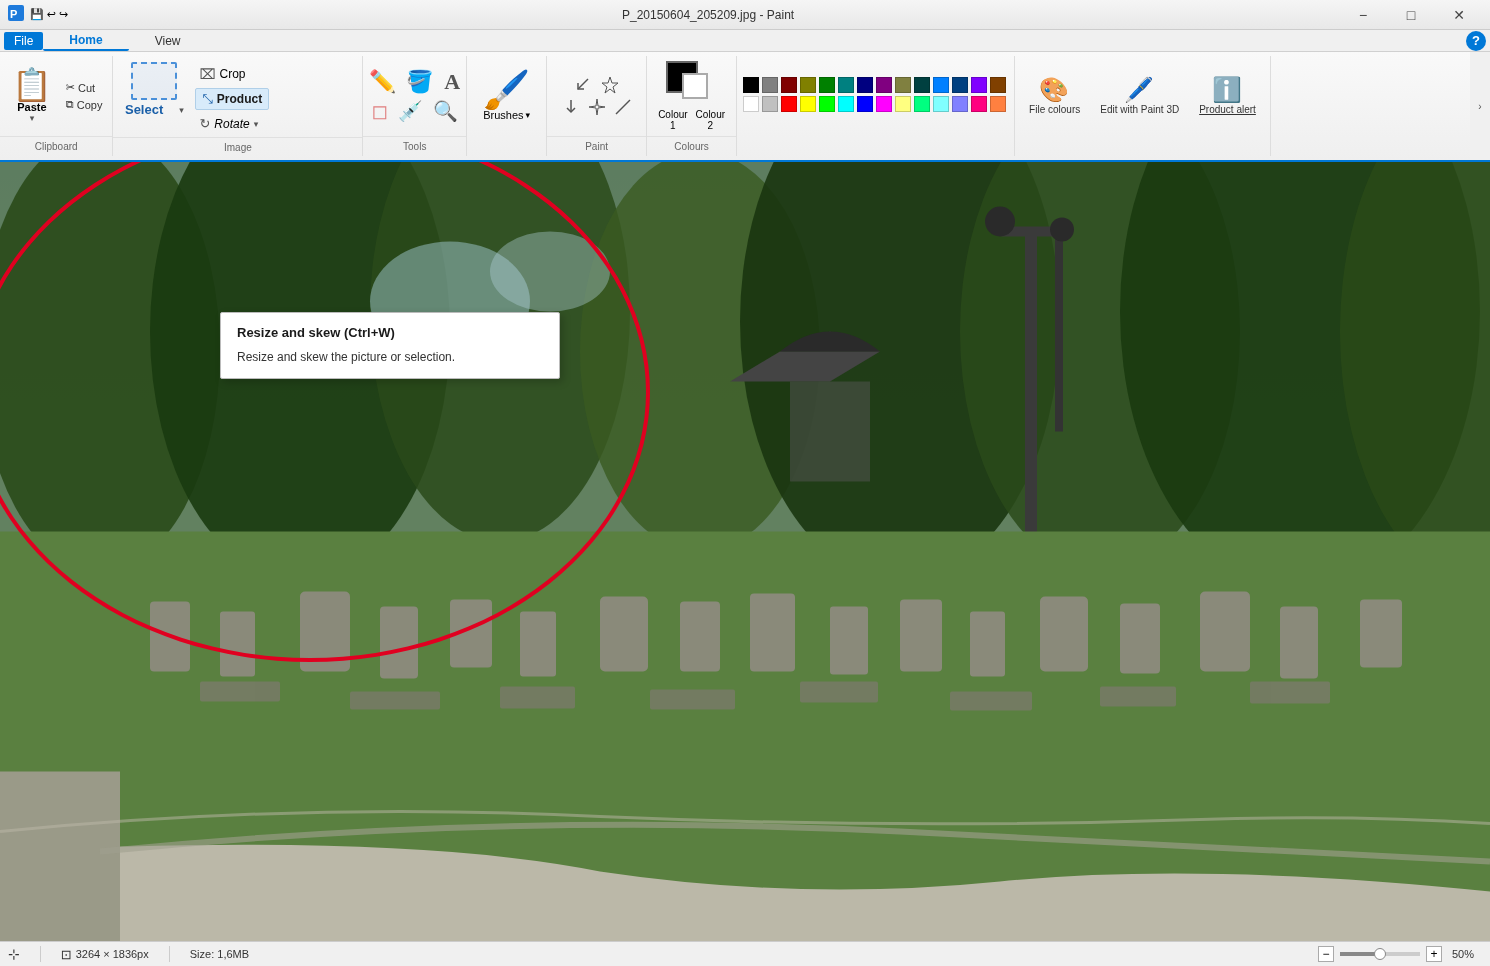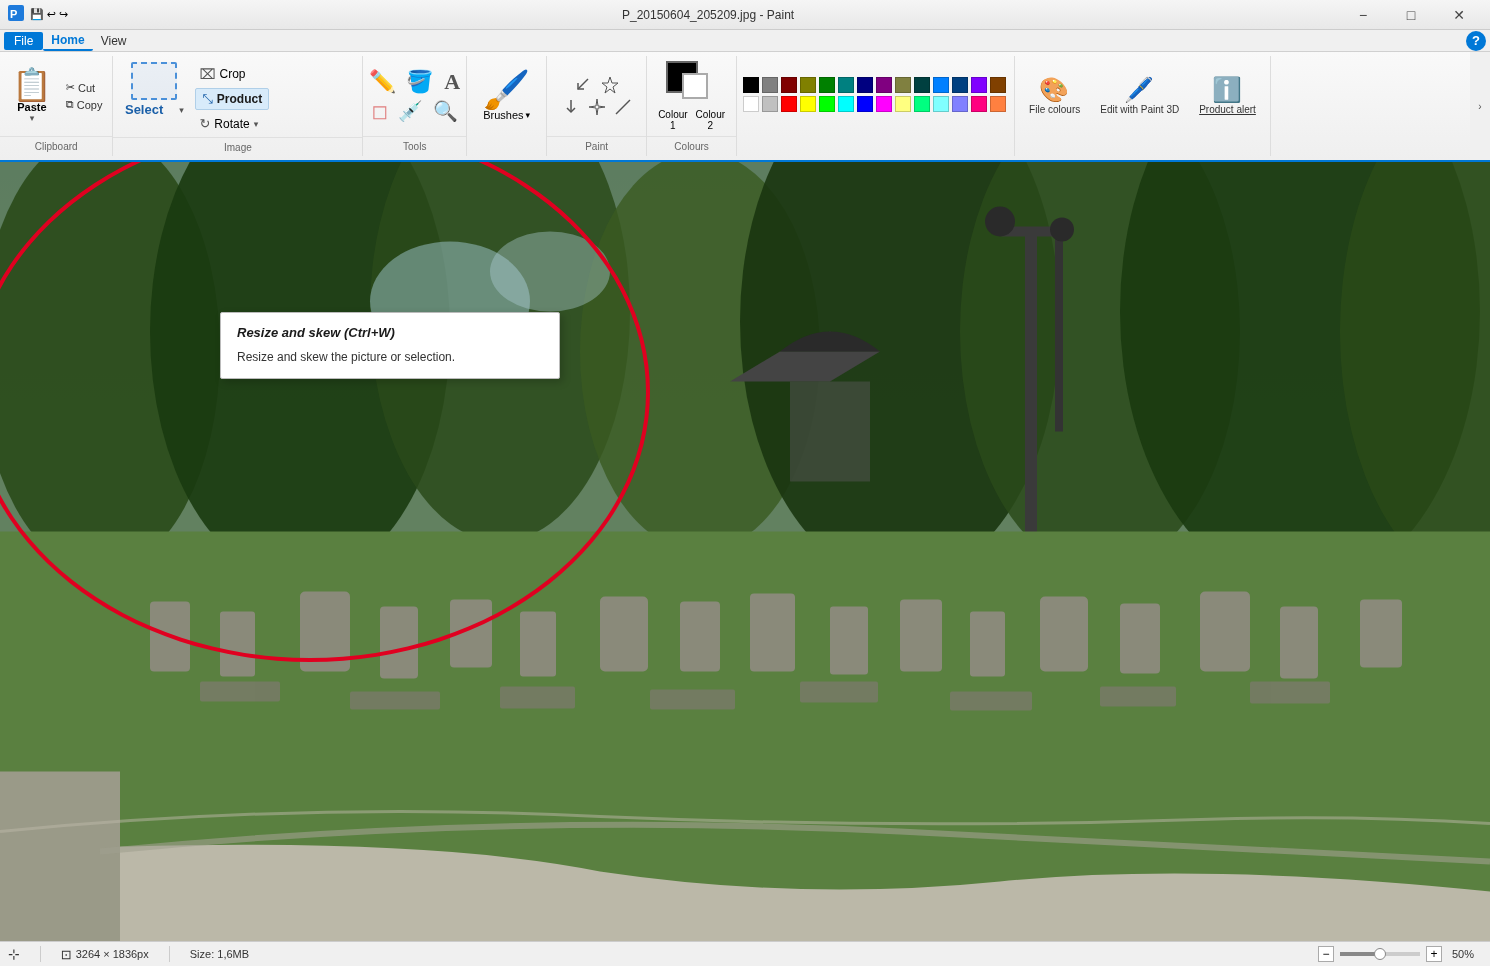--- a/index.html
+++ b/index.html
@@ -26,21 +26,21 @@
     
     .menu-bar {
       height: 22px;
       background: #f0f0f0;
       display: flex;
       align-items: center;
       padding: 0 4px;
       border-bottom: 1px solid #d0d0d0;
     }
     .menu-item {
-      padding: 2px 8px;
+      padding: 2px 26px;
       font-size: 12px;
       cursor: pointer;
       border-radius: 2px;
       color: #333;
     }
 
     
     .ribbon {
       height: 110px;
       background: linear-gradient(to bottom, #f9f9f9, #efefef);
@@ -112,21 +112,20 @@
       box-shadow: 3px 3px 8px rgba(0,0,0,0.2);
       width: 340px;
       z-index: 100;
       border-radius: 2px;
     }
     .tooltip-title {
       font-size: 13px;
       font-weight: 600;
       color: #1a1a1a;
       margin-bottom: 8px;
-      font-style: italic;
     }
     .tooltip-desc {
       font-size: 12px;
       color: #333;
       line-height: 1.5;
     }
 
     
     .red-circle {
       position: absolute;
@@ -304,21 +303,21 @@
         <div style="display:flex;align-items:center;gap:4px;cursor:pointer;padding:2px 4px;border-radius:2px;">
           <span style="font-size:14px;color:#555;">⌧</span>
           <span style="font-size:12px;">Crop</span>
         </div>
         <div style="display:flex;align-items:center;gap:4px;cursor:pointer;padding:2px 6px;border-radius:2px;background:#d8ebfa;border:1px solid #b0cfe8;">
           <span style="font-size:13px;color:#1a5fa8;">⤡</span>
           <span style="font-size:12px;font-weight:700;color:#1a1a1a;">Product</span>
         </div>
         <div style="display:flex;align-items:center;gap:4px;cursor:pointer;padding:2px 4px;border-radius:2px;">
           <span style="font-size:13px;color:#555;">↻</span>
-          <span style="font-size:12px;">Rotate</span>
+          <span style="font-size:12px;font-style:italic;">Rotate</span>
           <span style="font-size:9px;color:#555;">▾</span>
         </div>
       </div>
     </div>
     <div class="section-footer">Image</div>
   </div>
 
   <div class="section-wrapper" style="border-right:1px solid #ddd;min-width:100px;">
     <div class="section-body" style="flex-direction:column;gap:4px;justify-content:center;">
       <div style="display:flex;gap:10px;justify-content:center;">

